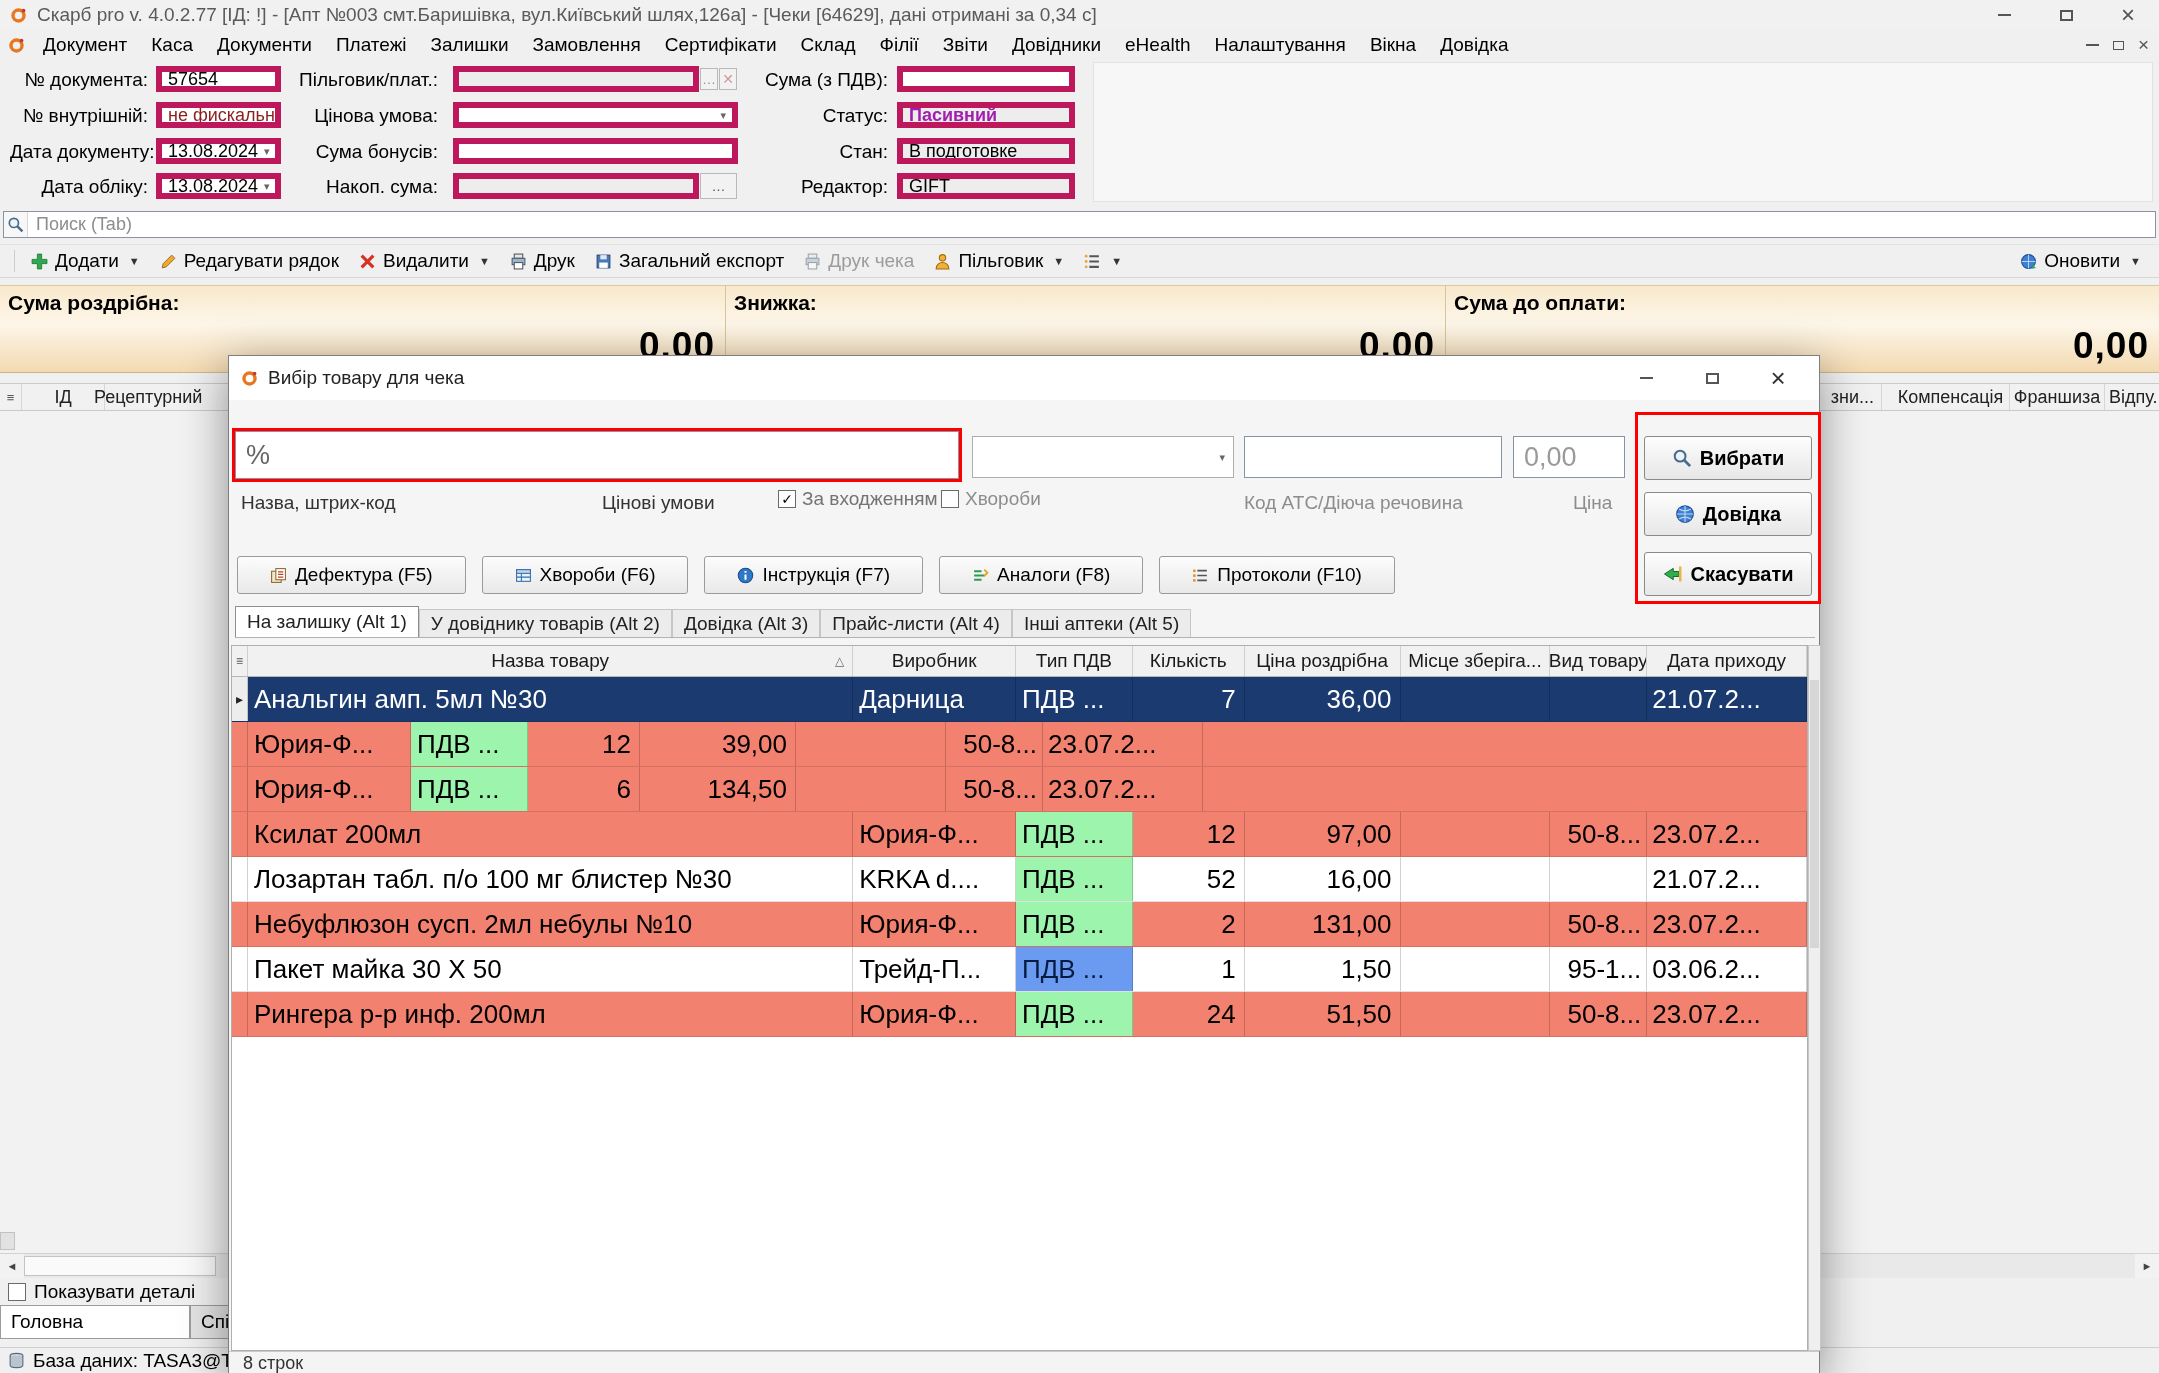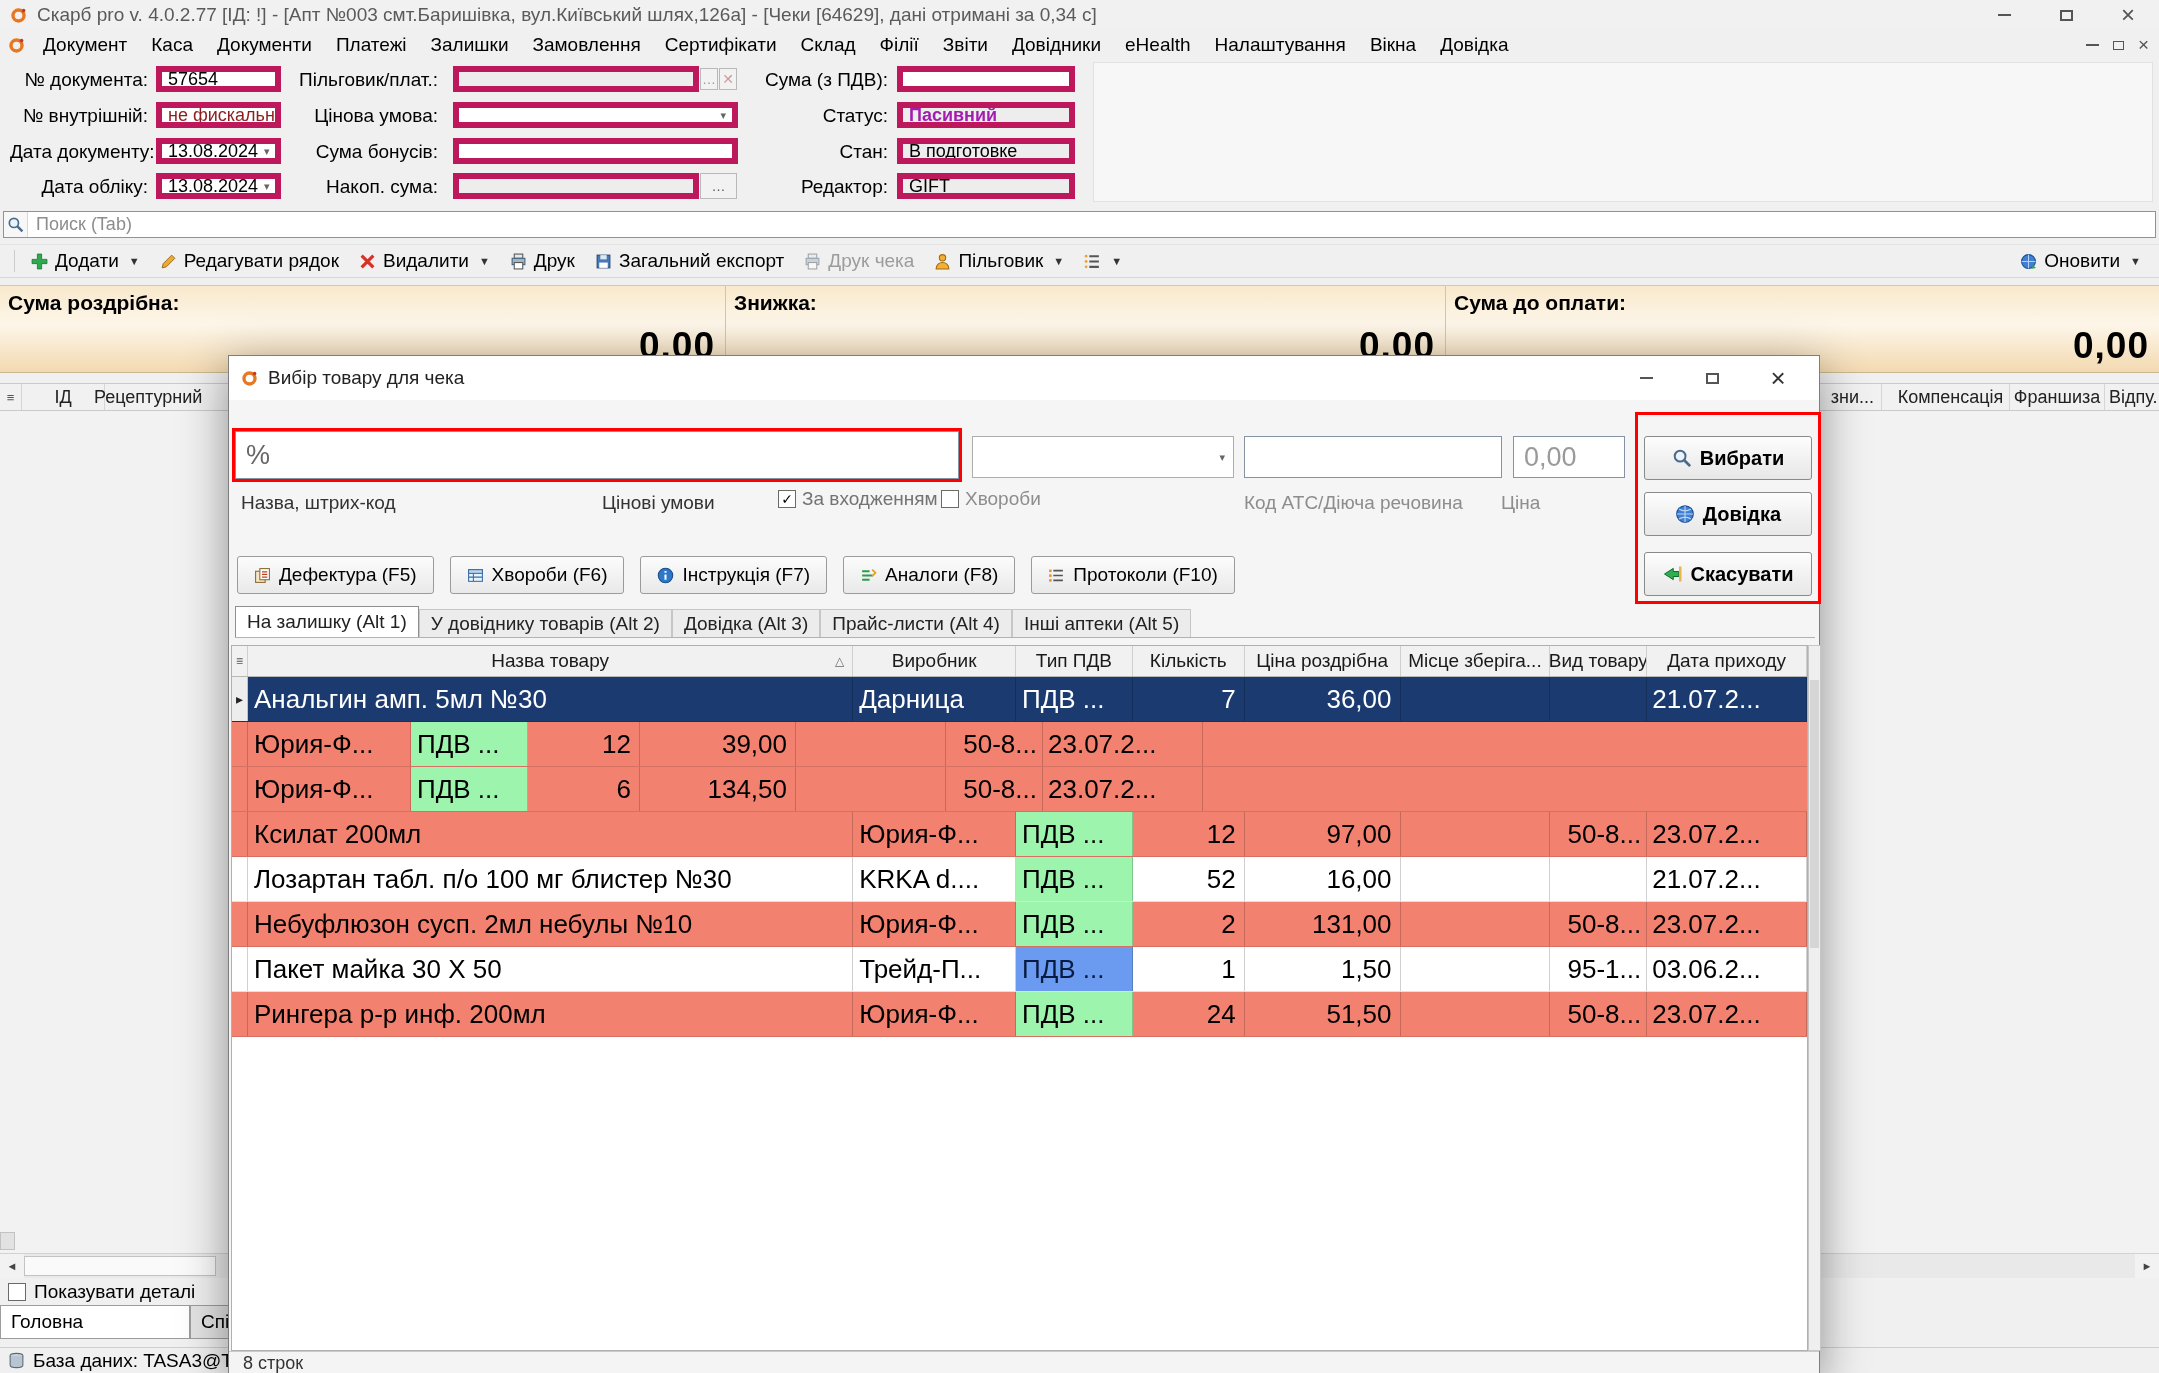--- a/index.html
+++ b/index.html
@@ -79,21 +79,21 @@
   .dlg-controls { position:absolute; right:8px; top:0; height:44px; display:flex; }
   .dlg-cbtn { width:66px; height:44px; display:flex; align-items:center; justify-content:center; color:#333; }
   .dlg-input { position:absolute; background:#fff; border:1px solid #8593a4; font-family:inherit; font-size:27px; color:#666; padding:0 10px; outline:none; }
   .dlg-combo { position:absolute; background:#fff; border:1px solid #adadad; display:flex; align-items:center; justify-content:flex-end; padding-right:8px; }
   .flt-label { position:absolute; font-size:19px; color:#555; white-space:nowrap; }
   .flt-dark { color:#333; }
   .flt-chk { position:absolute; display:flex; align-items:center; gap:6px; font-size:19px; }
   .red-box { position:absolute; border:3px solid #ff0000; pointer-events:none; }
   .dlg-pushbtn { position:absolute; width:168px; height:44px; display:flex; align-items:center; justify-content:center; gap:8px; background:linear-gradient(180deg,#fdfdfd,#e7e7e7); border:1px solid #8a8a8a; border-radius:3px; font-size:20px; font-weight:bold; }
   .action-row { position:absolute; left:8px; top:200px; display:flex; gap:16px; }
-  .act-btn { height:38px; display:flex; align-items:center; gap:8px; padding:0 16px; background:linear-gradient(180deg,#fcfcfc,#e9e9e9); border:1px solid #9b9b9b; border-radius:3px; font-size:19px; white-space:nowrap; }
+  .act-btn { height:38px; display:flex; align-items:center; gap:8px; padding:0 32px; background:linear-gradient(180deg,#fcfcfc,#e9e9e9); border:1px solid #9b9b9b; border-radius:3px; font-size:19px; white-space:nowrap; }
   .dlg-tabs { position:absolute; left:6px; top:251px; width:1580px; height:31px; display:flex; align-items:flex-end; border-bottom:1px solid #b2b2b2; }
   .dtab { height:28px; display:flex; align-items:center; padding:0 11px; font-size:19px; color:#222; border:1px solid #c6c6c6; border-bottom:none; background:#ececec; white-space:nowrap; }
   .dtab.active { height:31px; background:#fff; border-color:#8f8f8f; }
 
   
   .dtable { position:absolute; left:2px; top:289px; width:1577px; height:706px; background:#fff; border:1px solid #b0b0b0; overflow:hidden; }
   .thead { display:flex; height:31px; background:#f1f1f1; border-bottom:1px solid #b8b8b8; font-size:19px; color:#1a1a1a; }
   .trow { display:flex; height:45px; font-size:26px; border-bottom:1px solid rgba(0,0,0,.12); }
   .cell { display:flex; align-items:center; border-right:1px solid rgba(0,0,0,.18); overflow:hidden; white-space:nowrap; }
   .c-marker { width:16px; justify-content:center; font-size:14px; }
@@ -474,21 +474,21 @@
     <div class="flt-label flt-dark" style="left:373px;top:136px">Цінові умови</div>
     <div class="flt-chk" style="left:549px;top:132px">
       <div class="checkbox">✓</div>
       <span style="color:#737373">За входженням</span>
     </div>
     <div class="flt-chk" style="left:712px;top:132px">
       <div class="checkbox"></div>
       <span style="color:#8d8d8d">Хвороби</span>
     </div>
     <div class="flt-label" style="left:1015px;top:136px;color:#8d8d8d">Код АТС/Діюча речовина</div>
-    <div class="flt-label" style="left:1272px;top:136px;color:#8d8d8d">Ціна</div>
+    <div class="flt-label" style="left:1344px;top:136px;color:#8d8d8d">Ціна</div>
 
     <div class="dlg-pushbtn" style="left:1415px;top:80px">
       <svg class="ic">
           <use href="#i-mag"></use>
         </svg>
         <span>Вибрати</span>
     </div>
     <div class="dlg-pushbtn" style="left:1415px;top:136px">
       <svg class="ic">
           <use href="#i-globe"></use>

